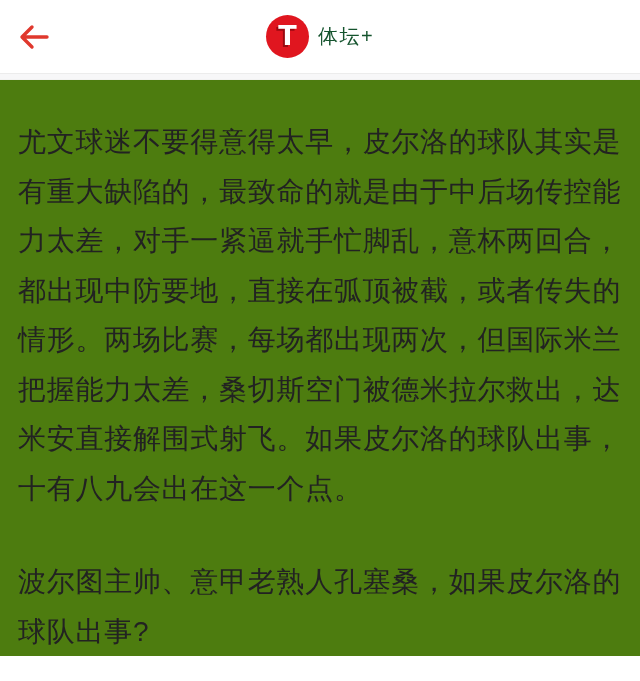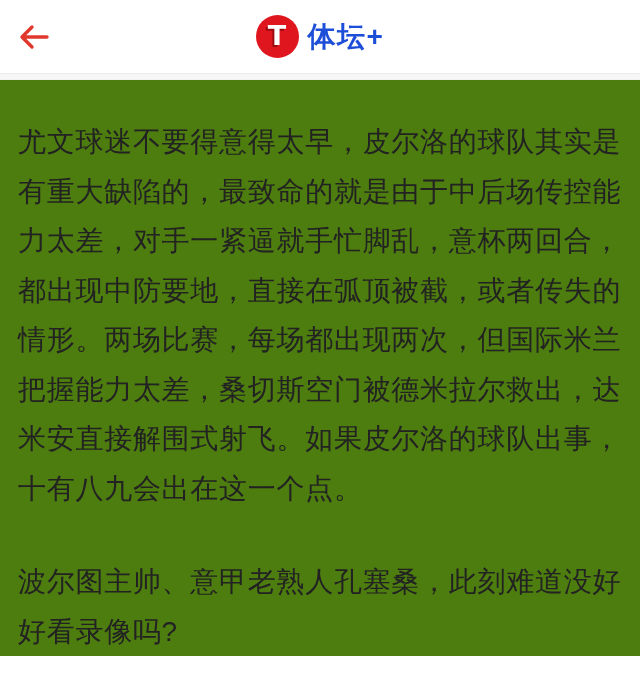--- a/index.html
+++ b/index.html
@@ -48,23 +48,23 @@
     align-items: center;
     justify-content: center;
     font-size: 27px;
     font-weight: 800;
     font-family: "DejaVu Sans", sans-serif;
     text-shadow: -2px 2px 0 #99090f;
     line-height: 1;
     padding-bottom: 2px;
   }
   .logo-text {
-    font-size: 28px;
-    font-weight: 700;
-    color: #1d4ed8;
+    font-size: 20px;
+    font-weight: 400;
+    color: #14532d;
     letter-spacing: 1.5px;
   }
   
   .divider-band {
     height: 7px;
     background: #f7f7f8;
     border-top: 1px solid #ececec;
     border-bottom: 1px solid #f2f2f2;
   }
   
@@ -99,14 +99,14 @@
   <div class="logo-group">
     <div class="logo-circle">T</div>
     <div class="logo-text">体坛+</div>
   </div>
 </div>
 
 <div class="divider-band"></div>
 
 <div class="article">
   <p>尤文球迷不要得意得太早，皮尔洛的球队其实是有重大缺陷的，最致命的就是由于中后场传控能力太差，对手一紧逼就手忙脚乱，意杯两回合，都出现中防要地，直接在弧顶被截，或者传失的情形。两场比赛，每场都出现两次，但国际米兰把握能力太差，桑切斯空门被德米拉尔救出，达米安直接解围式射飞。如果皮尔洛的球队出事，十有八九会出在这一个点。</p>
-  <p>波尔图主帅、意甲老熟人孔塞桑，此刻难道没好好看录像吗?</p>
+  <p>波尔图主帅、意甲老熟人孔塞桑，如果皮尔洛的球队出事?</p>
 </div>
 
 </body></html>

